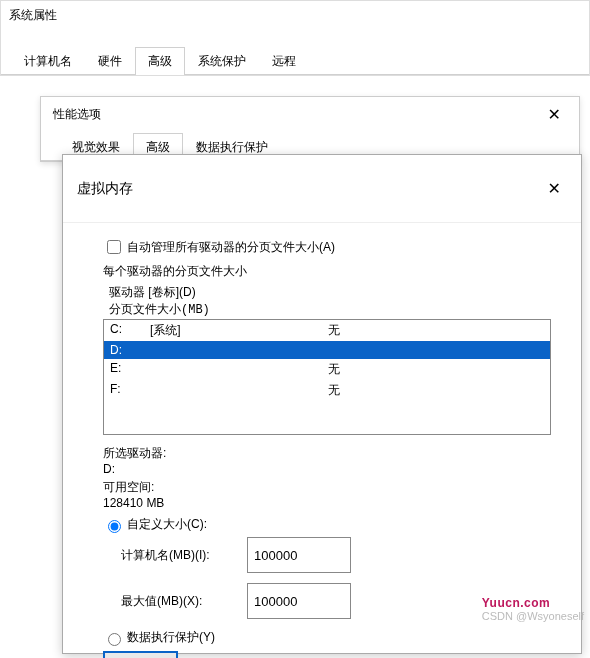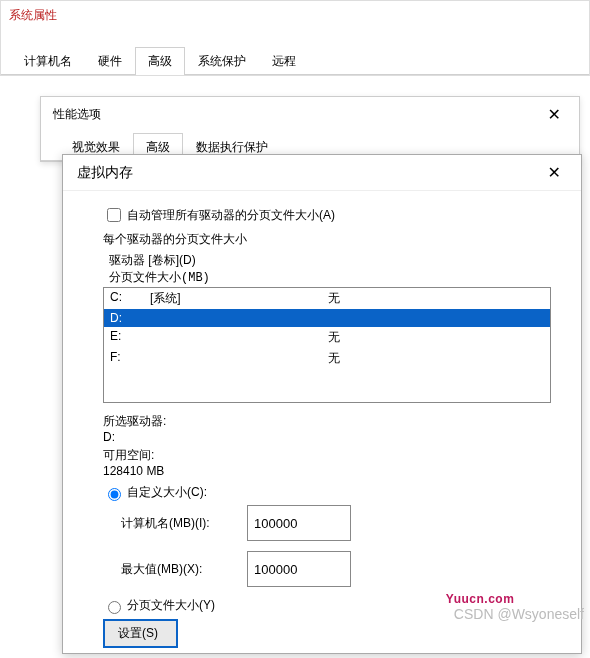--- a/index.html
+++ b/index.html
@@ -1,26 +1,26 @@
 <!DOCTYPE html>
 <html><head>
 <meta charset="utf-8">
 <style>
 * { box-sizing: border-box; font-family: "Microsoft YaHei", "Segoe UI", sans-serif; font-size: 12px; }
 body { margin: 0; background: #fff; width: 590px; height: 658px; overflow: hidden; position: relative; }
 .window { border: 1px solid #ddd; background: #fff; }
-.titlebar { padding: 6px 8px; color: #b91c1c; display: flex; justify-content: space-between; align-items: center; }
+.titlebar { padding: 6px 8px; color: #000000; display: flex; justify-content: space-between; align-items: center; }
 .tabs { display: flex; border-bottom: 1px solid #d0d0d0; padding-left: 10px; margin-top: 16px; }
 .tab { padding: 5px 12px; border: 1px solid transparent; border-bottom: none; cursor: pointer; position: relative; top: 1px; }
 .tab.active { border-color: #d0d0d0; background: #fff; }
 .perf-dialog { position: absolute; left: 40px; top: 96px; width: 540px; border: 1px solid #ccc; background: #fff; box-shadow: 0 2px 6px rgba(0,0,0,0.12); }
 .perf-titlebar { padding: 8px 12px; display: flex; justify-content: space-between; align-items: center; }
 .perf-tabs { display: flex; border-bottom: 1px solid #d0d0d0; padding-left: 18px; }
 .vm-dialog { position: absolute; left: 62px; top: 154px; width: 520px; height: 500px; border: 1px solid #aaa; background: #fff; box-shadow: 0 2px 10px rgba(0,0,0,0.2); }
-.vm-titlebar { padding: 8px 14px; display: flex; justify-content: space-between; align-items: center; border-bottom: 1px solid #eee; }
+.vm-titlebar { padding: 24px 14px; display: flex; justify-content: space-between; align-items: center; border-bottom: 1px solid #eee; }
 .vm-titlebar .title { font-size: 14px; }
 .close-x { font-size: 16px; cursor: pointer; padding: 0 6px; }
 .vm-body { padding: 14px 30px 14px 40px; }
 .checkbox-row { display: flex; align-items: center; margin-bottom: 6px; }
 .checkbox-row input { margin-right: 6px; width: 14px; height: 14px; }
 .section-label { margin: 6px 0 4px 0; }
 .headers { display: flex; margin-left: 6px; margin-bottom: 1px; flex-direction: column; }
 .headers .h1 { width: 218px; }
 .headers .h2 { flex: 1; font-family: Liberation Mono, monospace; }
 .drive-list { border: 1px solid #888; height: 116px; overflow: hidden; margin-bottom: 10px; }
@@ -34,21 +34,21 @@
 .radio-row { display: flex; align-items: center; margin: 6px 0 3px 0; }
 .radio-row input { margin-right: 6px; }
 .input-row { display: flex; align-items: center; margin: 4px 0 10px 0; }
 .input-row .label { width: 144px; padding-left: 18px; }
 .input-row input[type=text] { width: 104px; height: 24px; padding: 17px 6px; border: 1px solid #888; font-size: 13px; }
 .btn { border: 1px solid #888; background: #e9e9e9; padding: 4px 18px; cursor: pointer; }
 .btn.highlight { border: 2px solid #0a63c7; background: #e9e9e9; padding-left: 13px; }
 .btn-row { display: flex; justify-content: flex-end; margin-top: 2px; padding-right: 18px; }
 .watermark { position: absolute; right: 6px; bottom: 36px; font-size: 13px; pointer-events: none; }
 .watermark .w1 { color: #be185d; font-weight: bold; letter-spacing: 0.5px; }
-.watermark .w2 { color: #bbb; font-size: 14px; margin-left: 8px; }
+.watermark .w2 { color: #bbb; font-size: 11px; }
 </style>
 </head>
 <body>
 
 <div class="window">
   <div class="titlebar">
     <span>系统属性</span>
   </div>
   <div class="tabs">
     <div class="tab">计算机名</div>
@@ -127,21 +127,21 @@
       <span class="label">计算机名(MB)(I):</span>
       <input type="text" value="100000" style="">
     </div>
     <div class="input-row">
       <span class="label">最大值(MB)(X):</span>
       <input type="text" value="100000" style="">
     </div>
 
     <div class="radio-row">
       <input type="radio" name="pfmode" style="">
-      <span>分页文件大小(Y)</span>
+      <span>数据执行保护(Y)</span>
     </div>
     <div style="display:flex; align-items:center; justify-content:space-between;">
       <div class="btn-row">
         <button class="btn highlight">设置(S)</button>
       </div>
     </div>
 
   </div>
 </div>
 

